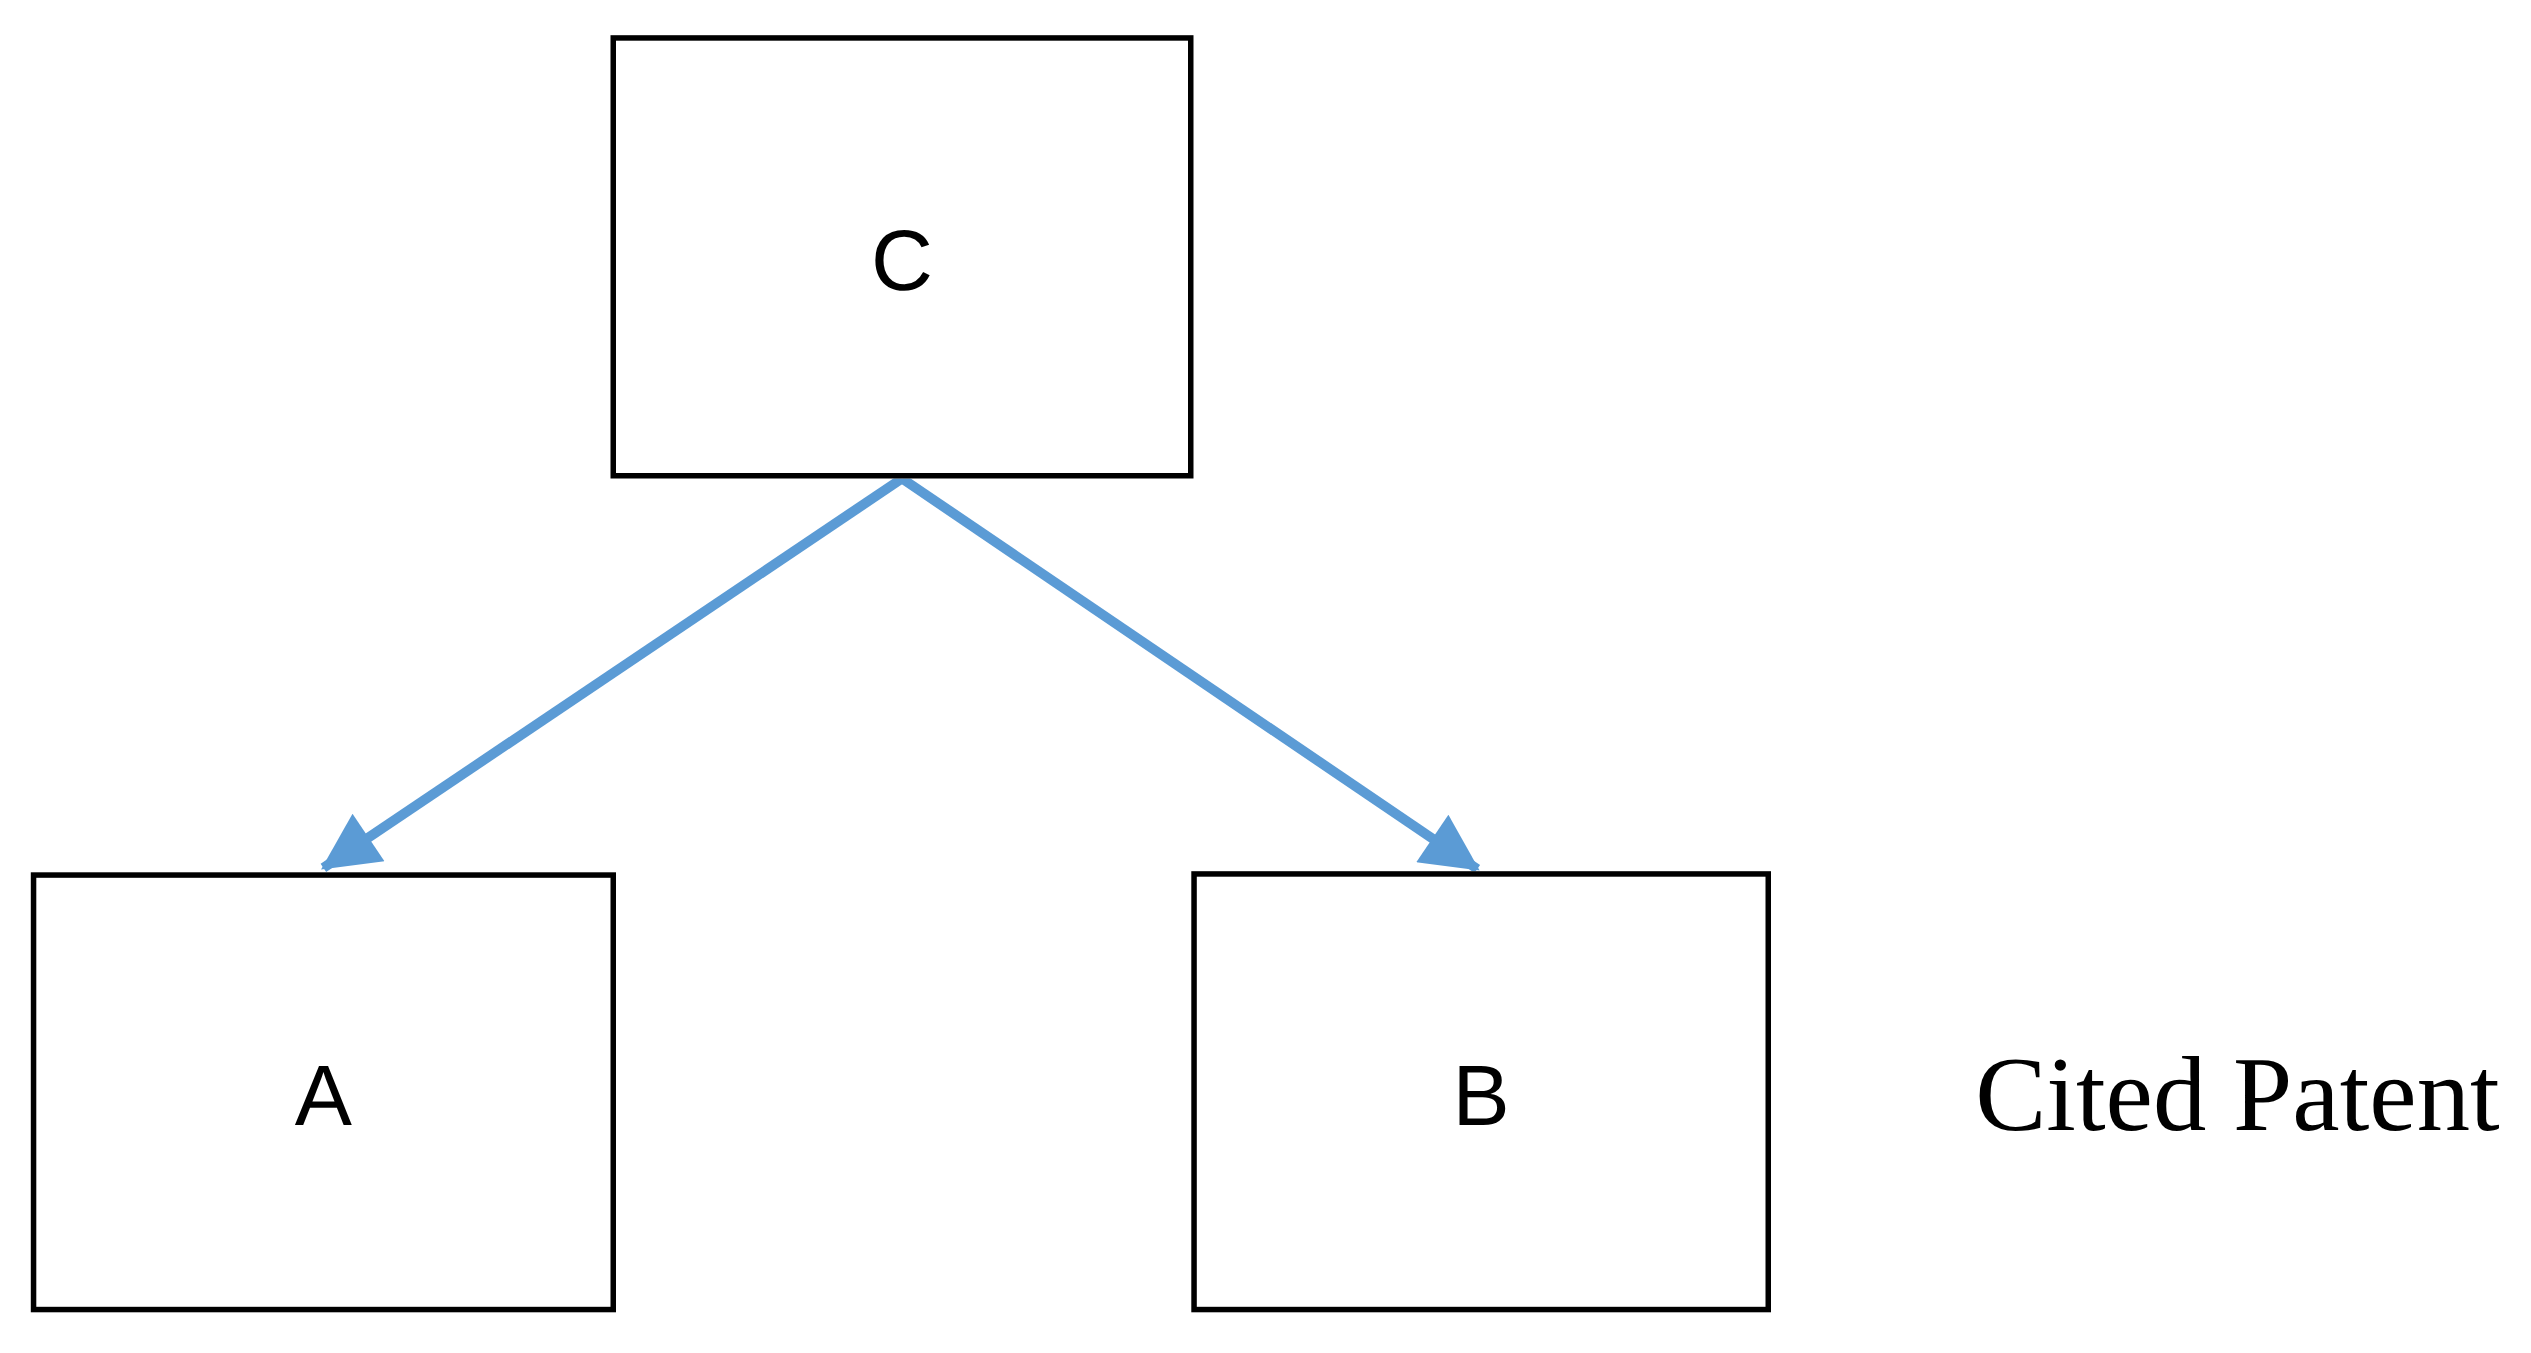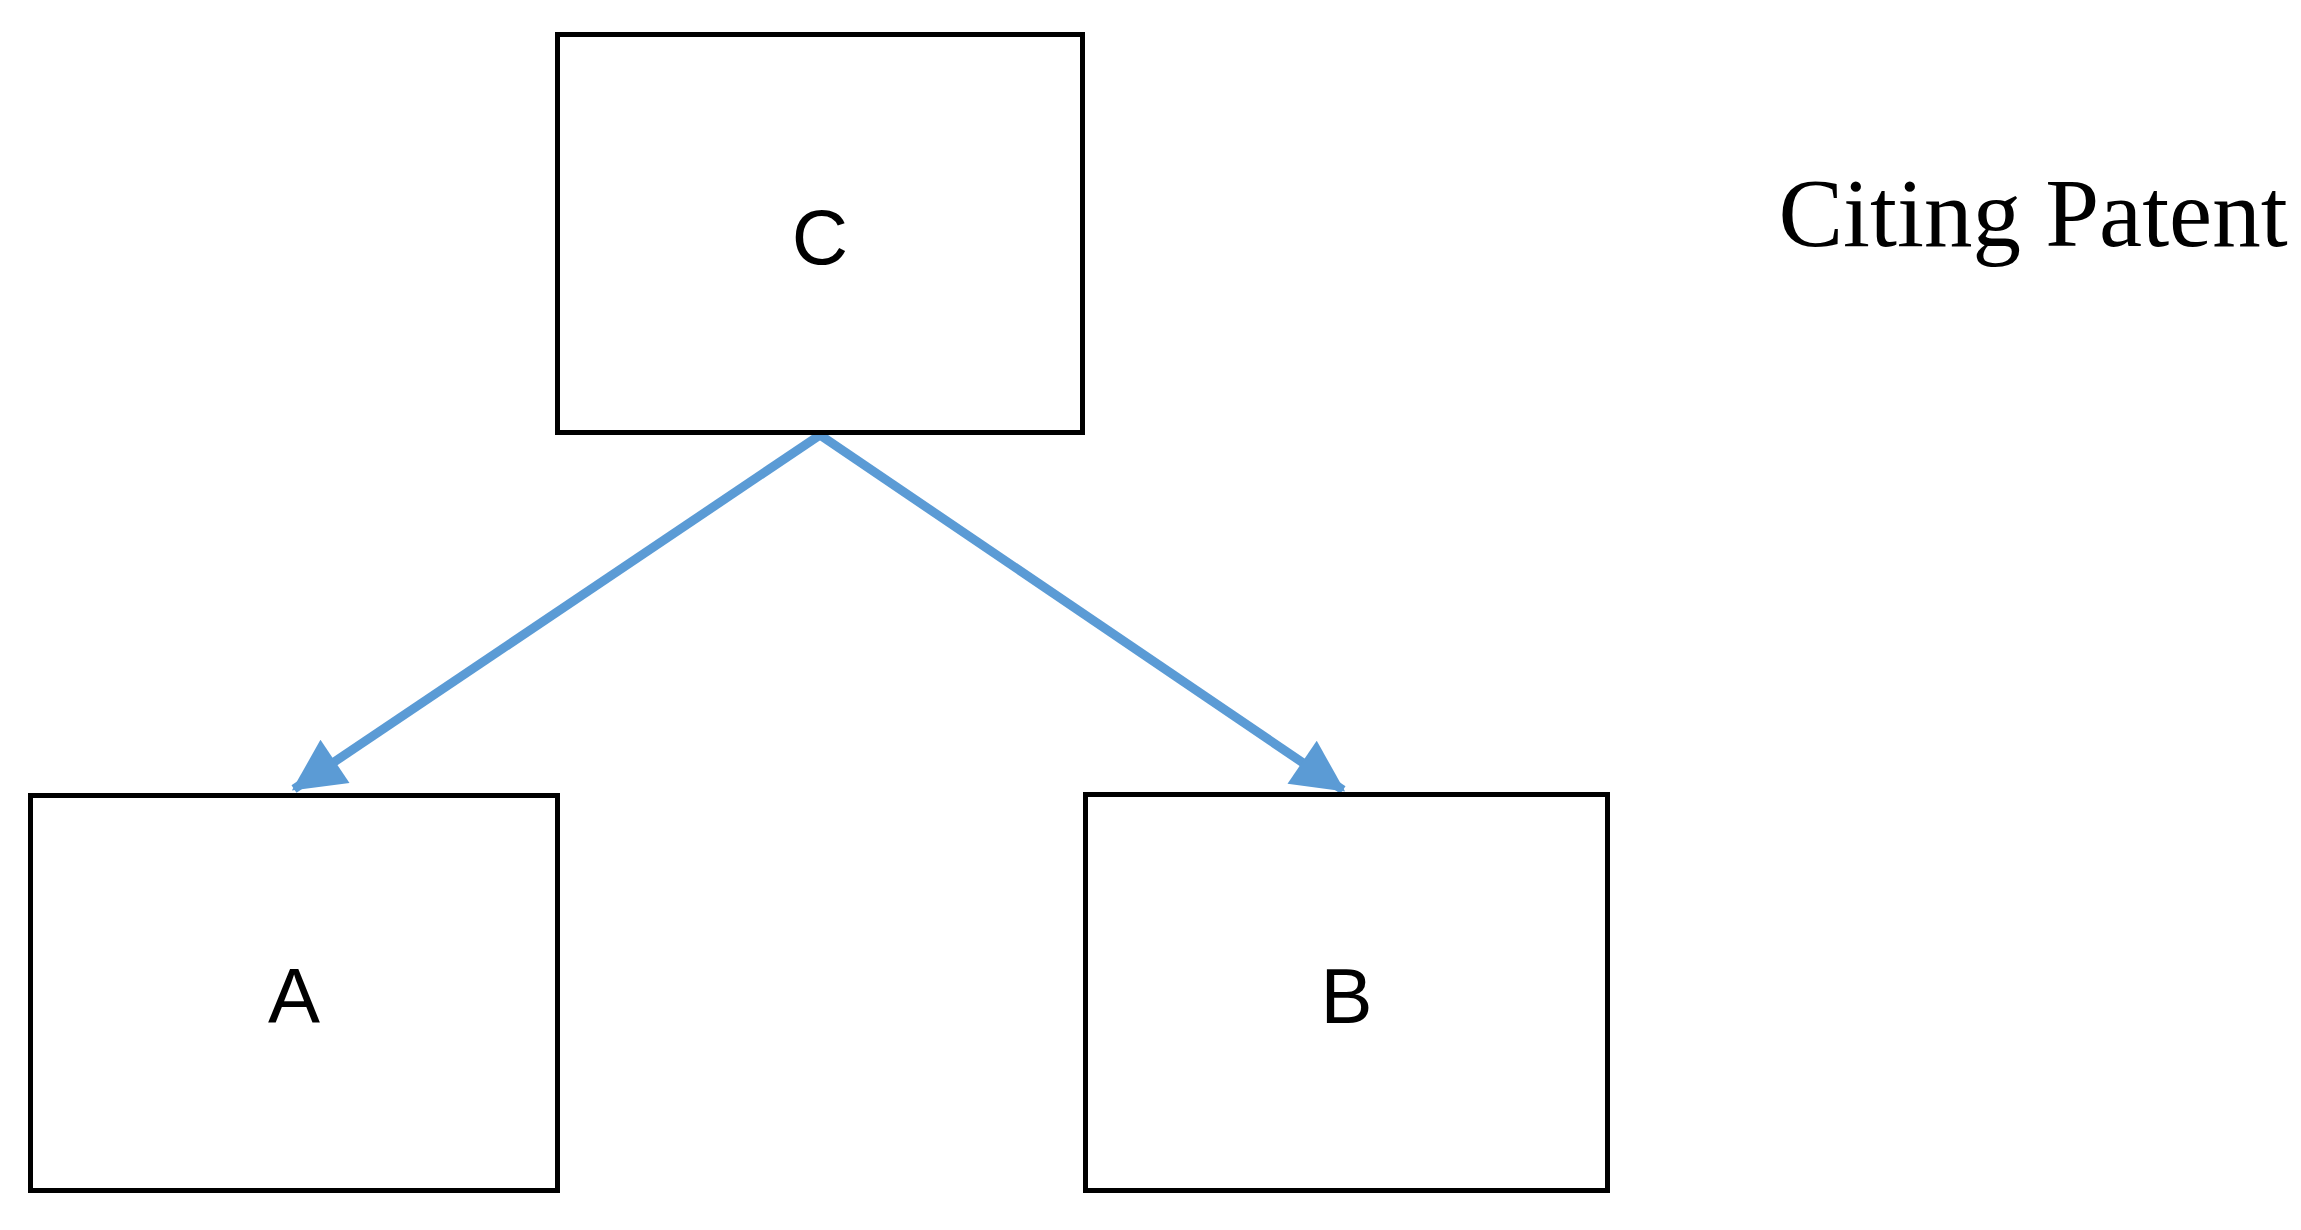--- a/index.html
+++ b/index.html
@@ -79,16 +79,16 @@
   </div>
 
   <div class="node" id="node-a">
     <span class="node-letter">A</span>
   </div>
 
   <div class="node" id="node-b">
     <span class="node-letter">B</span>
   </div>
 
-  <div class="row-label" id="label-citing">Citing Patent</div>
 
+  <div class="row-label" id="label-cited">Cited Patent</div>
 
 </div>
 
 </body></html>

